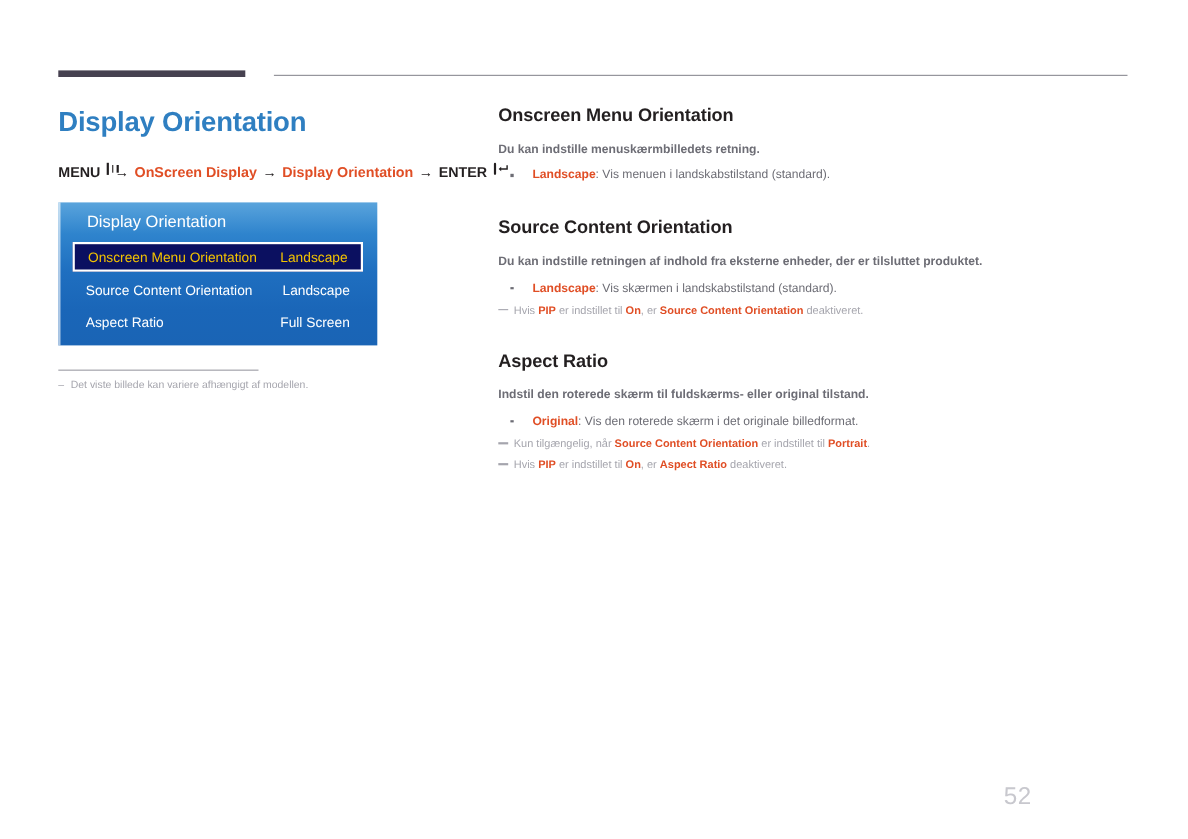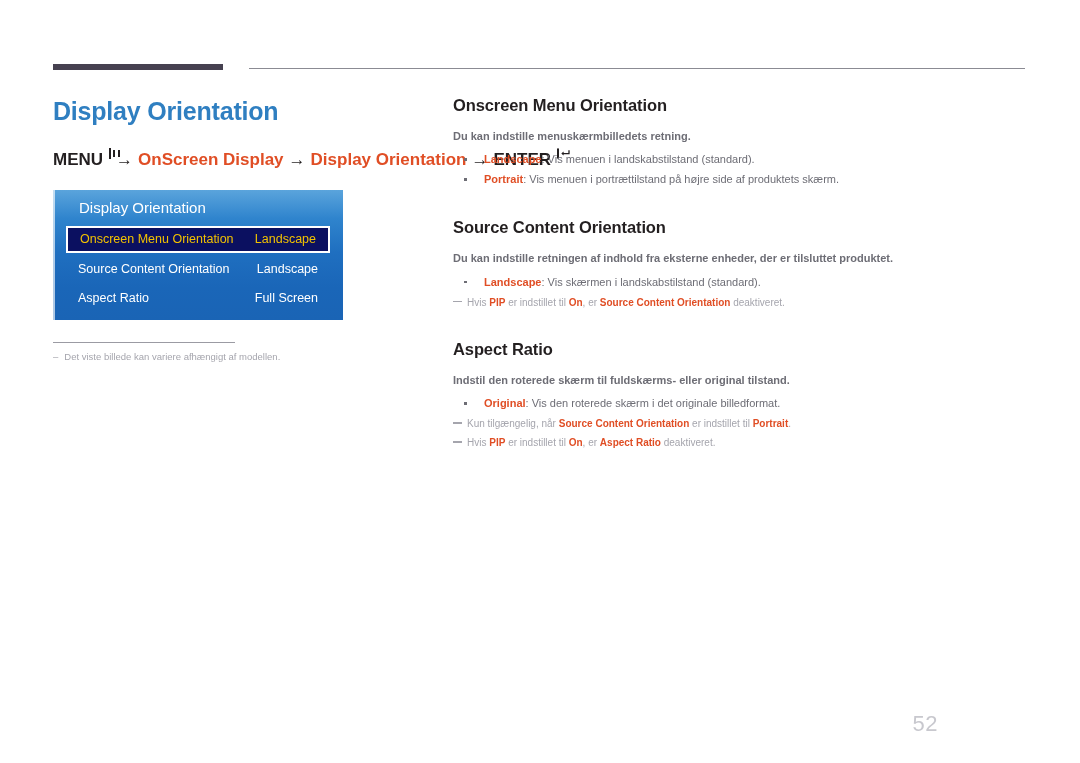--- a/index.html
+++ b/index.html
@@ -67,21 +67,21 @@
     font-size: 25px;
     font-weight: bold;
     color: #2f7fc1;
     letter-spacing: -0.2px;
     margin: 0;
     line-height: 1.2;
   }
 
   .breadcrumb {
     margin-top: 22px;
-    font-size: 17px;
+    font-size: 13px;
     font-weight: bold;
     color: #231f20;
     line-height: 1.4;
     white-space: nowrap;
     display: flex;
     align-items: flex-start;
     gap: 4px;
   }
   .breadcrumb .bc-accent {
     color: #e04e25;
@@ -331,23 +331,20 @@
 
   <div class="col-right">
 
     <div class="section">
       <h2 class="section-title">Onscreen Menu Orientation</h2>
       <p class="section-intro">Du kan indstille menuskærmbilledets retning.</p>
       <ul class="bullets">
         <li class="bullet">
           <span class="term">Landscape</span><span>: </span><span>Vis menuen i landskabstilstand (standard).</span>
         </li>
-        <li class="bullet">
-          <span class="term">Portrait</span><span>: </span><span>Vis menuen i portrættilstand på højre side af produktets skærm.</span>
-        </li>
       </ul>
       <div></div>
     </div>
 
     <div class="section">
       <h2 class="section-title">Source Content Orientation</h2>
       <p class="section-intro">Du kan indstille retningen af indhold fra eksterne enheder, der er tilsluttet produktet.</p>
       <ul class="bullets">
         <li class="bullet">
           <span class="term">Landscape</span><span>: </span><span>Vis skærmen i landskabstilstand (standard).</span>

